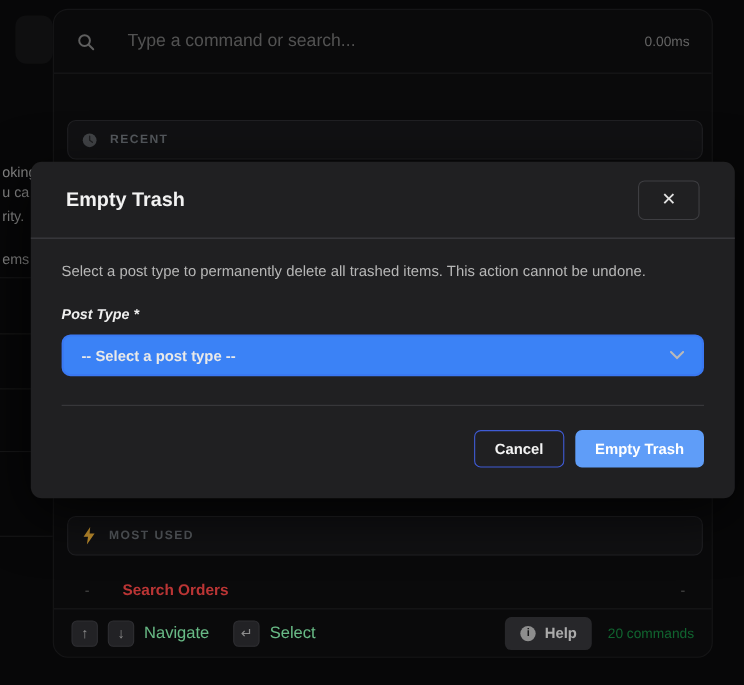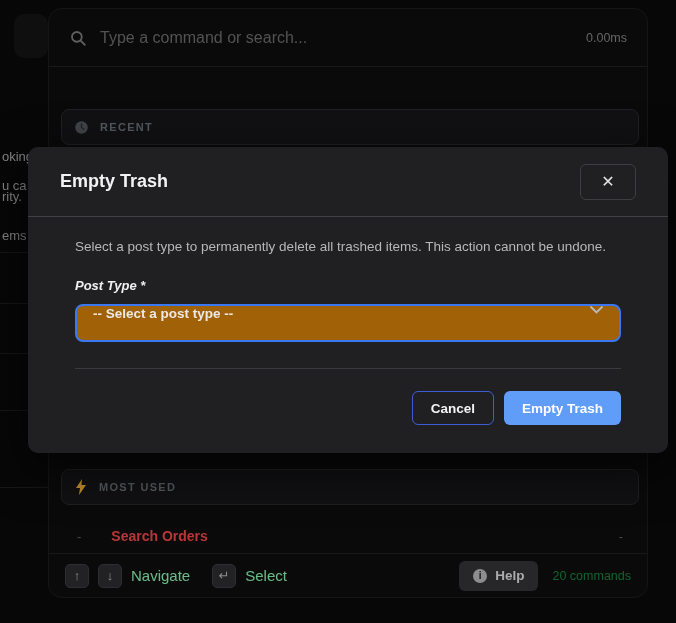--- a/index.html
+++ b/index.html
@@ -16,21 +16,21 @@
     font-size:13px; color:#adadad; }
   .bg-line { position:absolute; left:0; width:48px; height:1px; background:#1e1e1f; }
   .bg-logo { position:absolute; left:14px; top:14px; width:34px; height:44px;
     background:#141415; border-radius:10px; }
 
   
   .palette { position:absolute; left:48px; top:8px; width:600px; height:590px;
     background:#0e0e0f; border:1px solid #1c1c1e; border-radius:14px; z-index:1; overflow:hidden; }
 
   .search-row { position:absolute; top:0; left:0; right:0; height:57px;
-    display:flex; align-items:center; padding:0 20px; gap:13px; }
+    display:flex; align-items:center; padding:0 20px; gap:29px; }
   .search-row svg { flex:0 0 auto; }
   .cmd-input { flex:1; background:transparent; border:none; outline:none;
     font-family:inherit; font-size:16px; color:#cfcfcf; }
   .cmd-input::placeholder { color:#6a6a6a; }
   .timing { font-size:12.5px; color:#808080; }
 
   .div-top { position:absolute; top:57px; left:0; right:0; height:1px; background:#202023; }
 
   .section-box { position:absolute; left:12px; right:8px; height:36px;
     background:#171719; border:1px solid #2a2a2e; border-radius:8px;
@@ -70,44 +70,44 @@
   .modal { position:absolute; left:28px; top:147px; width:640px; height:306px;
     background:#202022; border-radius:10px; z-index:10;
     box-shadow:0 14px 50px rgba(0,0,0,0.75); }
   .modal-header { height:69px; display:flex; align-items:center; justify-content:space-between;
     padding:0 32px; }
   .modal-title { font-size:18px; font-weight:bold; color:#f2f2f2; }
   .modal-close { width:56px; height:36px; border-radius:6px; background:transparent;
     border:1px solid #3e3e42; color:#e3e3e3; font-size:16px; line-height:1;
     display:flex; align-items:center; justify-content:center; cursor:pointer; font-family:inherit; }
   .modal-hdiv { height:1px; background:#404045; }
-  .modal-body { padding:0 47px; }
+  .modal-body { padding:0 28px; }
   .modal-desc { margin-top:22px; font-size:13.5px; color:#b7b7b7; }
   .field-label { margin-top:24px; font-size:13px; font-weight:bold; color:#efefef;font-style:italic; }
-  .post-select { margin-top:11px; height:38px; background:#a16207;
+  .post-select { margin-top:11px; height:38px; background:#3b82f6;
     border:2px solid var(--accent-blue,#3a78f2); border-radius:8px;
-    display:flex; justify-content:space-between; padding:0 16px; cursor:pointer; }
+    display:flex; align-items:center; justify-content:space-between; padding:0 16px; cursor:pointer; }
   .select-value { font-size:13.5px; font-weight:600; color:#e9e9e9; }
   .modal-bdiv { margin-top:26px; height:1px; background:#3a3a3e; }
   .modal-actions { margin-top:22px; display:flex; justify-content:flex-end; gap:10px; }
   .btn { height:34px; padding:0 18px; border-radius:6px; font-family:inherit;
     font-size:13.5px; cursor:pointer; display:inline-flex; align-items:center; }
   .btn-cancel { background:transparent; border:1.5px solid var(--cancel-border,#3f5bd6);
     color:#f3f3f3; font-weight:600; }
   .btn-confirm { background:var(--confirm-blue,#5f9df8); border:none; color:#ffffff; font-weight:bold; }
 </style>
 </head>
 <body>
 
 <div class="stage">
 
   <div class="bg-strip">
     <div class="bg-logo"></div>
     <span class="bg-frag" style="top:149px">oking</span>
-    <span class="bg-frag" style="top:178px">u ca</span>
+    <span class="bg-frag" style="top:167px">u ca</span>
     <span class="bg-frag" style="top:189px">rity.</span>
     <span class="bg-frag" style="top:228px">ems o</span>
     <div class="bg-line" style="top:252px"></div>
     <div class="bg-line" style="top:303px"></div>
     <div class="bg-line" style="top:353px"></div>
     <div class="bg-line" style="top:410px"></div>
     <div class="bg-line" style="top:487px"></div>
   </div>
 
   <div class="palette">

